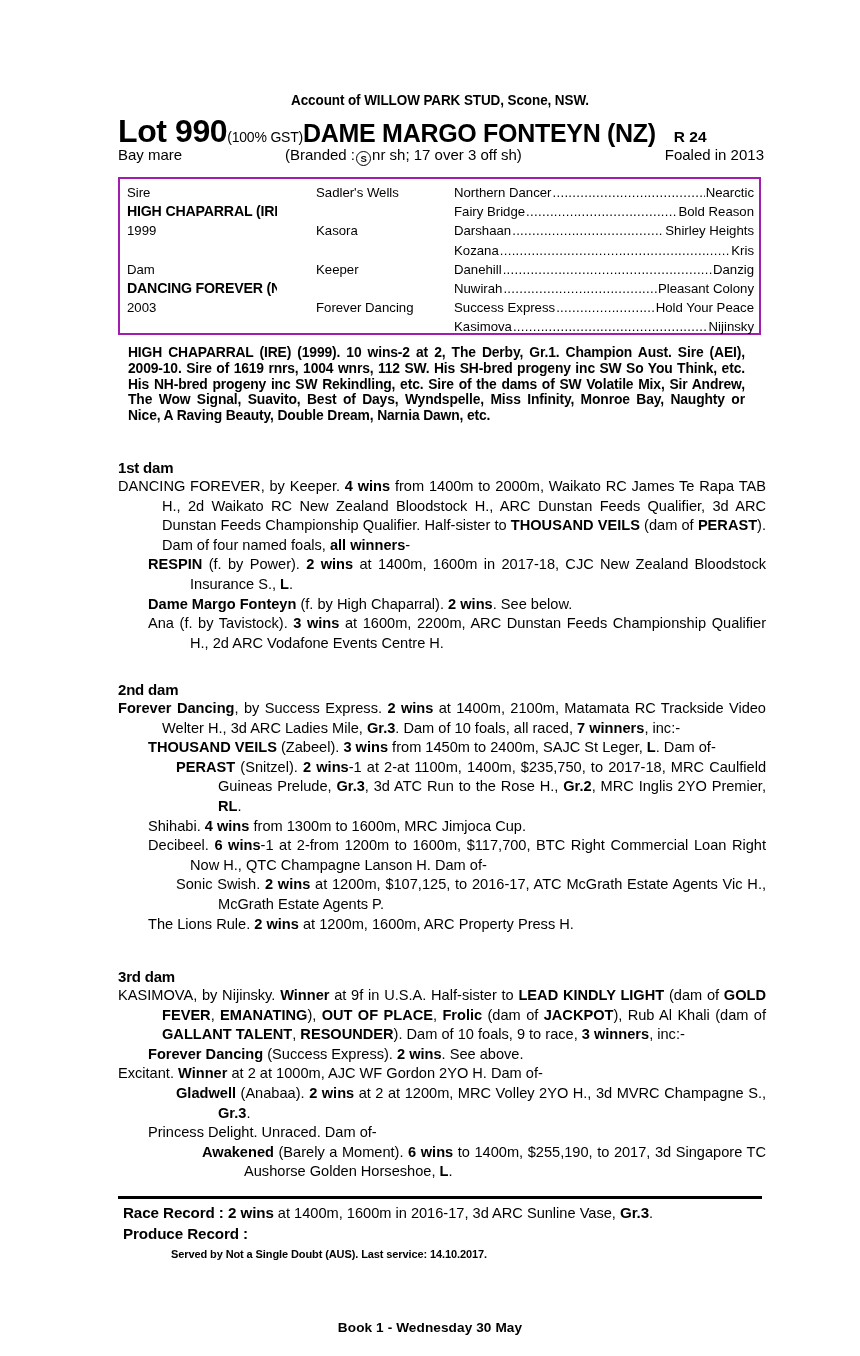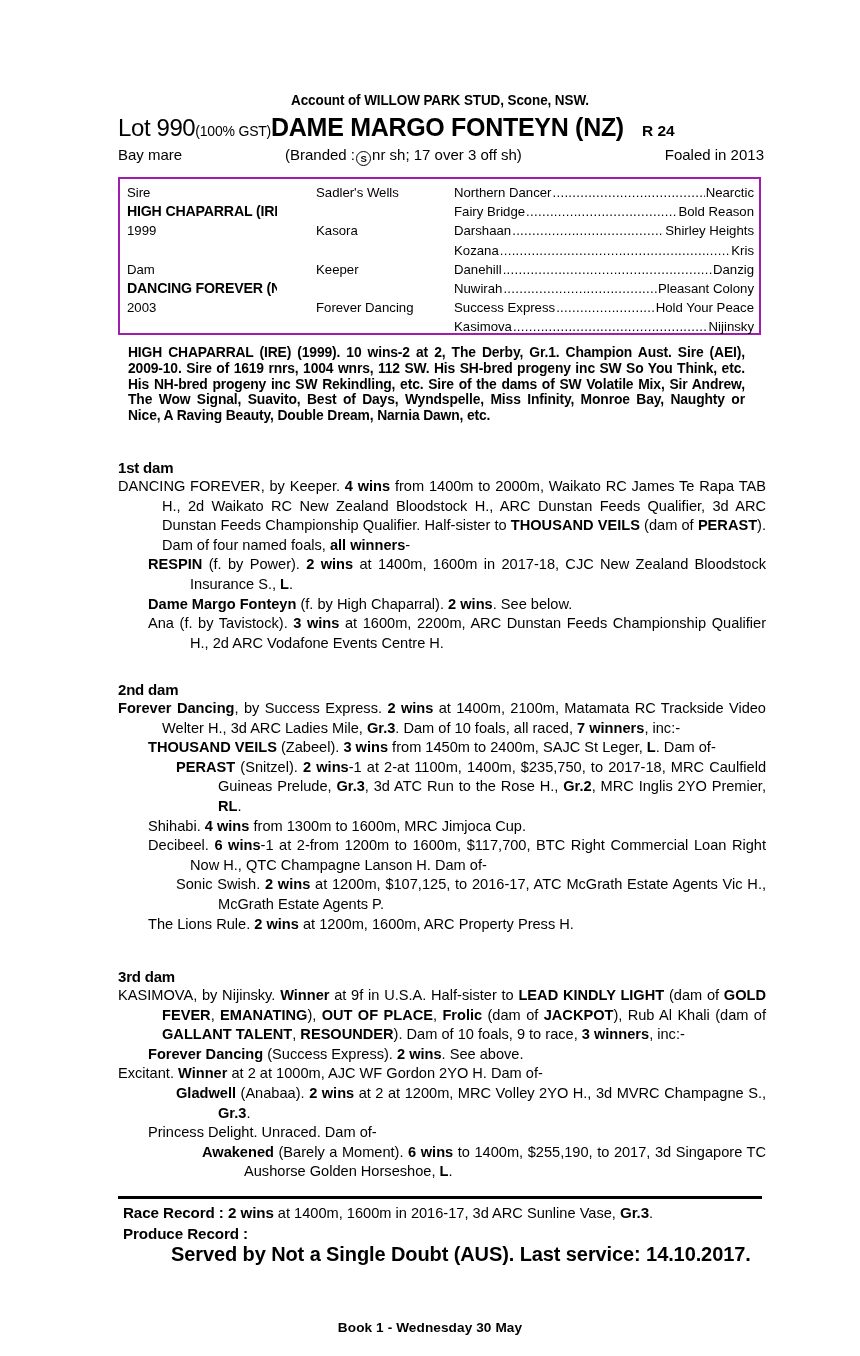--- a/index.html
+++ b/index.html
@@ -35,22 +35,22 @@
     transform-origin: center top;
   }
 
   .lot-row {
     position: absolute;
     left: 118px; top: 113px; width: 646px;
     height: 28px;
     white-space: nowrap;
   }
   .lot-no {
-    font-size: 24px;
-    font-weight: normal;
+    font-size: 32px;
+    font-weight: bold;
     letter-spacing: -0.4px;
     vertical-align: baseline;
   }
   .gst {
     font-size: 14px;
     letter-spacing: -0.2px;
     vertical-align: baseline;
   }
   .horse-name {
     font-size: 25px;
@@ -176,21 +176,21 @@
     position: absolute;
     left: 123px; top: 1203px; width: 640px;
     font-size: 14.6px;
     line-height: 19.8px;
   }
   .rec-line { white-space: nowrap; }
   .rec-line b { font-weight: bold; font-size: 15.2px; letter-spacing: -0.1px; }
   .served {
     padding-left: 48px;
     font-weight: bold;
-    font-size: 20px;
+    font-size: 11px;
     letter-spacing: -0.1px;
   }
 
   .footer {
     position: absolute;
     left: 0; top: 1320px; width: 860px;
     text-align: center;
     font-size: 13.6px;
     font-weight: bold;
     letter-spacing: 0.1px;

